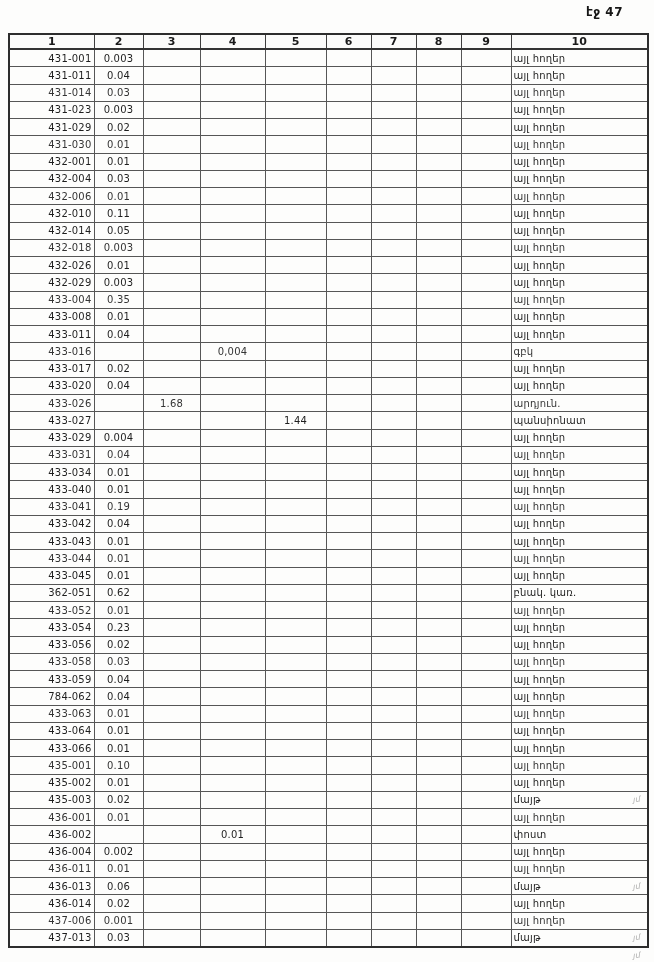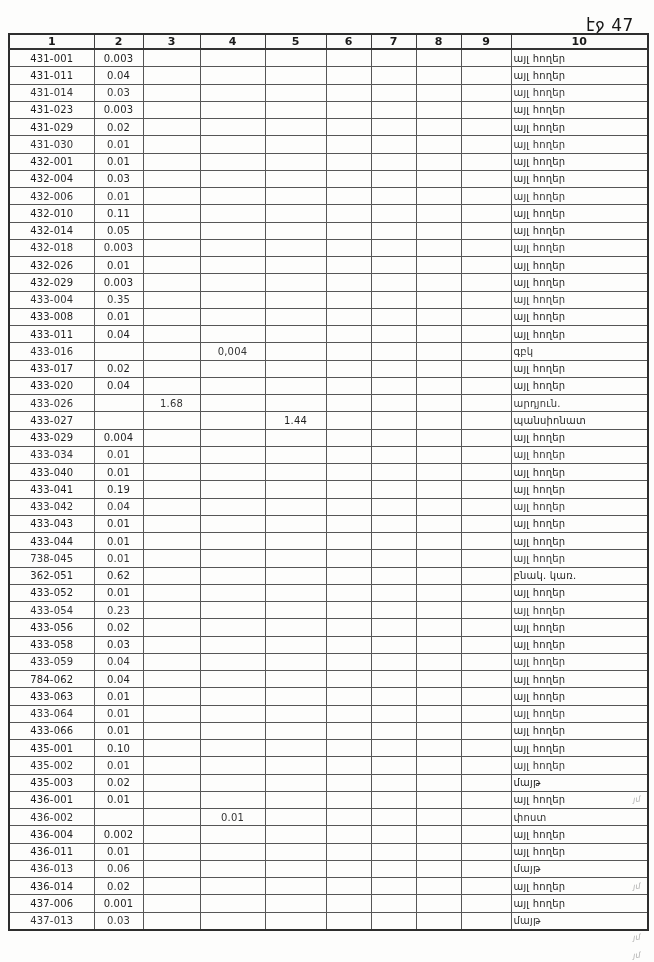--- a/index.html
+++ b/index.html
@@ -12,24 +12,24 @@
     width: 654px;
     height: 962px;
     background: #fdfdfc;
     font-family: "DejaVu Sans", sans-serif;
     color: #1c1c1c;
     overflow: hidden;
     box-sizing: border-box;
   }
   .page-label {
     position: absolute;
-    top: 15px;
+    top: 5px;
     left: 586px;
-    font-size: 17px;
-    font-weight: normal;
+    font-size: 12px;
+    font-weight: bold;
     letter-spacing: 0.5px;
     color: #171717;
     white-space: nowrap;
   }
   table.parcel-table {
     position: absolute;
     top: 33px;
     left: 8px;
     width: 639px;
     border-collapse: collapse;
@@ -62,21 +62,21 @@
   }
   
   table.parcel-table tbody tr:nth-child(odd) td {
     border-bottom-color: #7a7a7a;
     border-bottom-style: dashed;
   }
   table.parcel-table tbody tr:nth-child(3n) td {
     color: #343434;
   }
   td.col-code {
-    text-align: center;
+    text-align: right;
     padding-left: 4px;
     font-size: 10.5px;
   }
   td.col-num {
     text-align: center;
   }
   td.col-use {
     text-align: left;
     padding-left: 4px;
     font-size: 10.5px;
@@ -396,20 +396,32 @@
           <td class="col-num"></td>
           <td class="col-num"></td>
           <td class="col-num"></td>
           <td class="col-num"></td>
           <td class="col-num"></td>
           <td class="col-num"></td>
           <td class="col-num"></td>
           <td class="col-use">այլ հողեր</td>
         </tr>
         <tr>
+          <td class="col-code">433-031</td>
+          <td class="col-num">0.04</td>
+          <td class="col-num"></td>
+          <td class="col-num"></td>
+          <td class="col-num"></td>
+          <td class="col-num"></td>
+          <td class="col-num"></td>
+          <td class="col-num"></td>
+          <td class="col-num"></td>
+          <td class="col-use">այլ հողեր</td>
+        </tr>
+        <tr>
           <td class="col-code">433-034</td>
           <td class="col-num">0.01</td>
           <td class="col-num"></td>
           <td class="col-num"></td>
           <td class="col-num"></td>
           <td class="col-num"></td>
           <td class="col-num"></td>
           <td class="col-num"></td>
           <td class="col-num"></td>
           <td class="col-use">այլ հողեր</td>
@@ -468,21 +480,21 @@
           <td class="col-num"></td>
           <td class="col-num"></td>
           <td class="col-num"></td>
           <td class="col-num"></td>
           <td class="col-num"></td>
           <td class="col-num"></td>
           <td class="col-num"></td>
           <td class="col-use">այլ հողեր</td>
         </tr>
         <tr>
-          <td class="col-code">738-045</td>
+          <td class="col-code">433-045</td>
           <td class="col-num">0.01</td>
           <td class="col-num"></td>
           <td class="col-num"></td>
           <td class="col-num"></td>
           <td class="col-num"></td>
           <td class="col-num"></td>
           <td class="col-num"></td>
           <td class="col-num"></td>
           <td class="col-use">այլ հողեր</td>
         </tr>

